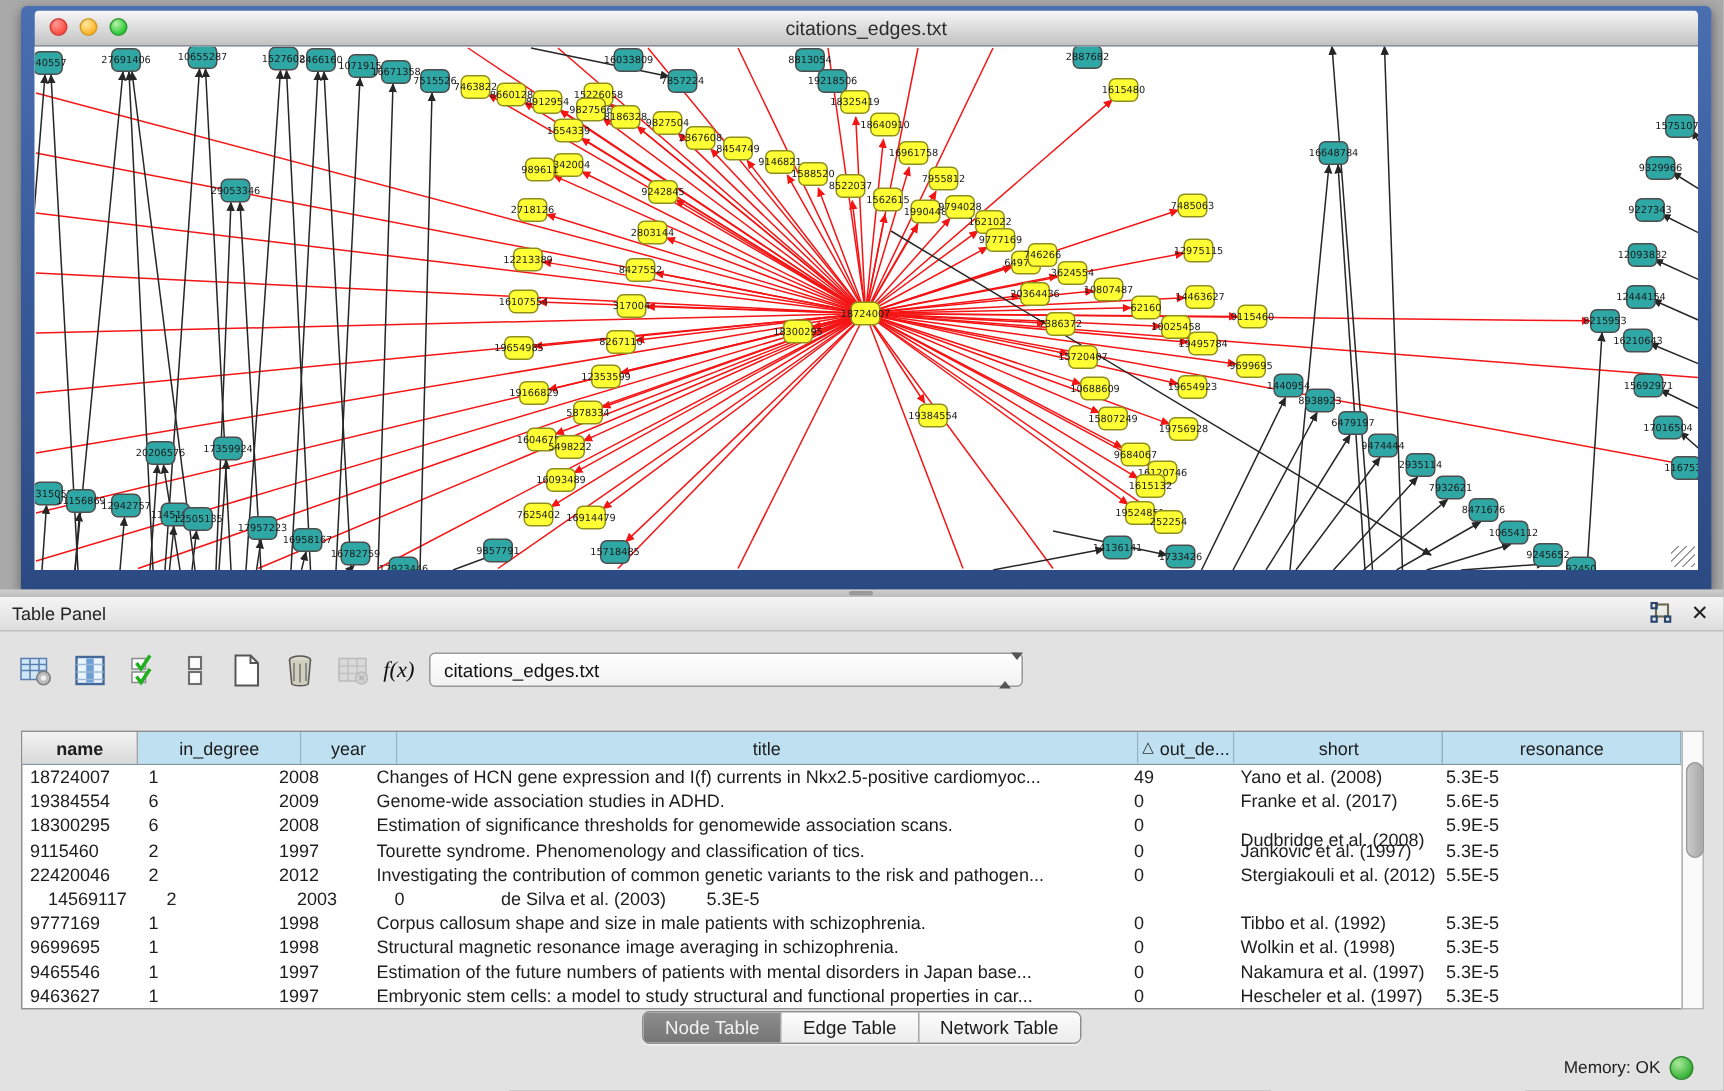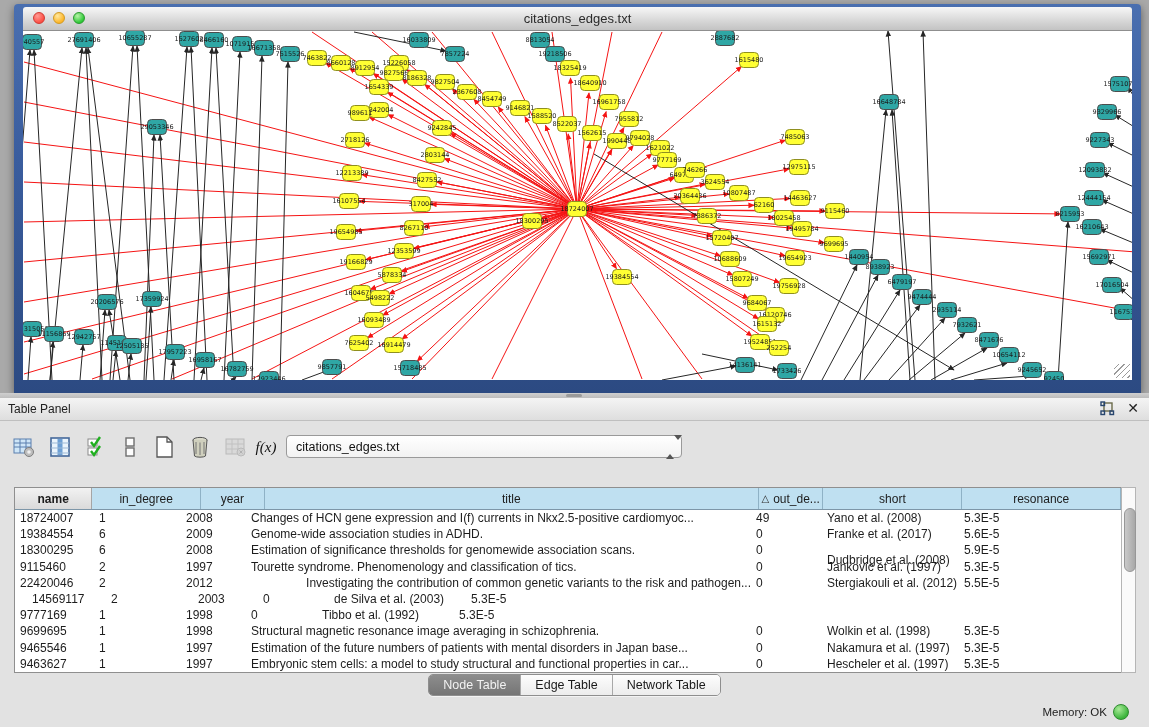--- a/index.html
+++ b/index.html
@@ -881,37 +881,38 @@
           <div class="td" style="width: 65px;">1997</div>
           <div class="td" style="width: 505px;">Tourette syndrome. Phenomenology and classification of tics.</div>
           <div class="td" style="width: 66px;">0</div>
           <div class="td" style="width: 142px; padding-left: 10px;">Jankovic et al. (1997)</div>
           <div class="td" style="width: 162px;">5.3E-5</div>
         </div>
         <div class="trow">
           <div class="td" style="width: 79px;">22420046</div>
           <div class="td" style="width: 87px;">2</div>
           <div class="td" style="width: 65px;">2012</div>
-          <div class="td" style="width: 505px; text-align: right;">Investigating the contribution of common genetic variants to the risk and pathogen...</div>
+          <div class="td" style="width: 505px;">Investigating the contribution of common genetic variants to the risk and pathogen...</div>
           <div class="td" style="width: 66px;">0</div>
           <div class="td" style="width: 142px; padding-left: 10px;">Stergiakouli et al. (2012)</div>
           <div class="td" style="width: 162px;">5.5E-5</div>
         </div>
         <div class="trow">
           <div class="td" style="width: 79px; margin-left: 12px;">14569117</div>
           <div class="td" style="width: 87px;">2</div>
           <div class="td" style="width: 65px;">2003</div>
           <div class="td" style="width: 66px;">0</div>
           <div class="td" style="width: 142px; padding-left: 10px;">de Silva et al. (2003)</div>
           <div class="td" style="width: 162px;">5.3E-5</div>
         </div>
         <div class="trow">
           <div class="td" style="width: 79px;">9777169</div>
           <div class="td" style="width: 87px;">1</div>
           <div class="td" style="width: 65px;">1998</div>
+          <div class="td" style="width: 505px;">Corpus callosum shape and size in male patients with schizophrenia.</div>
           <div class="td" style="width: 66px;">0</div>
           <div class="td" style="width: 142px; padding-left: 10px;">Tibbo et al. (1992)</div>
           <div class="td" style="width: 162px;">5.3E-5</div>
         </div>
         <div class="trow">
           <div class="td" style="width: 79px;">9699695</div>
           <div class="td" style="width: 87px;">1</div>
           <div class="td" style="width: 65px;">1998</div>
           <div class="td" style="width: 505px;">Structural magnetic resonance image averaging in schizophrenia.</div>
           <div class="td" style="width: 66px;">0</div>

